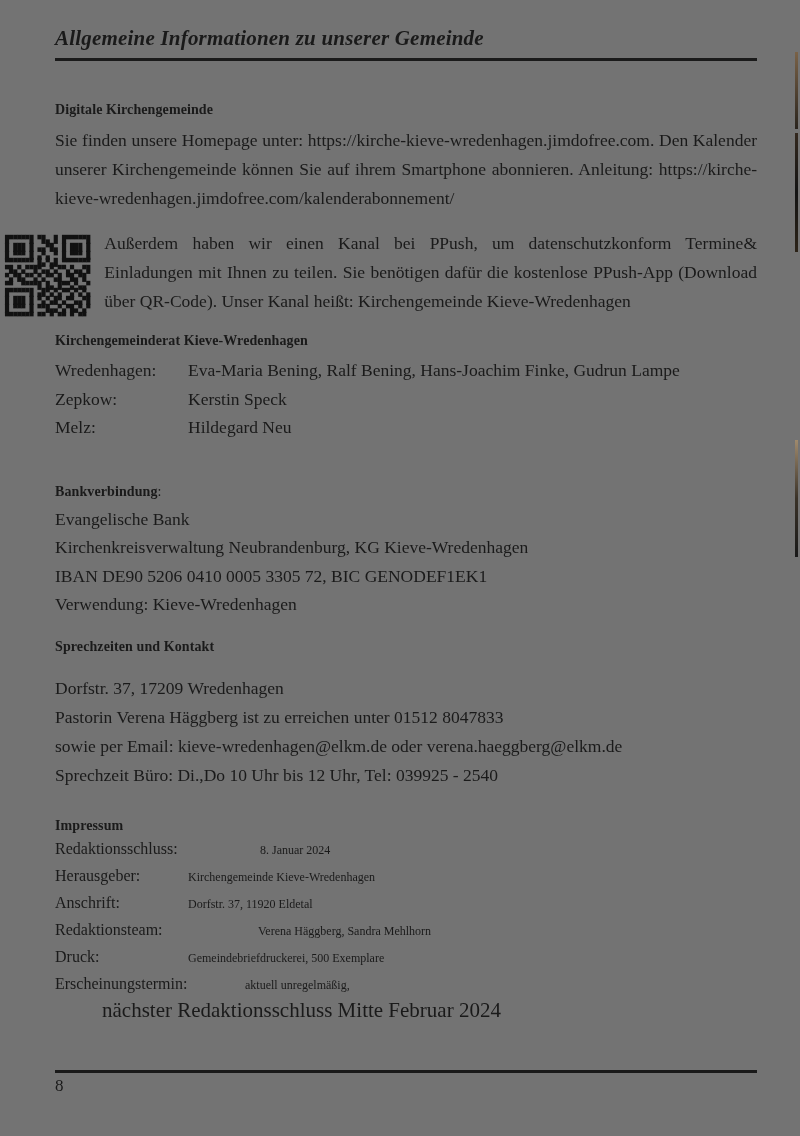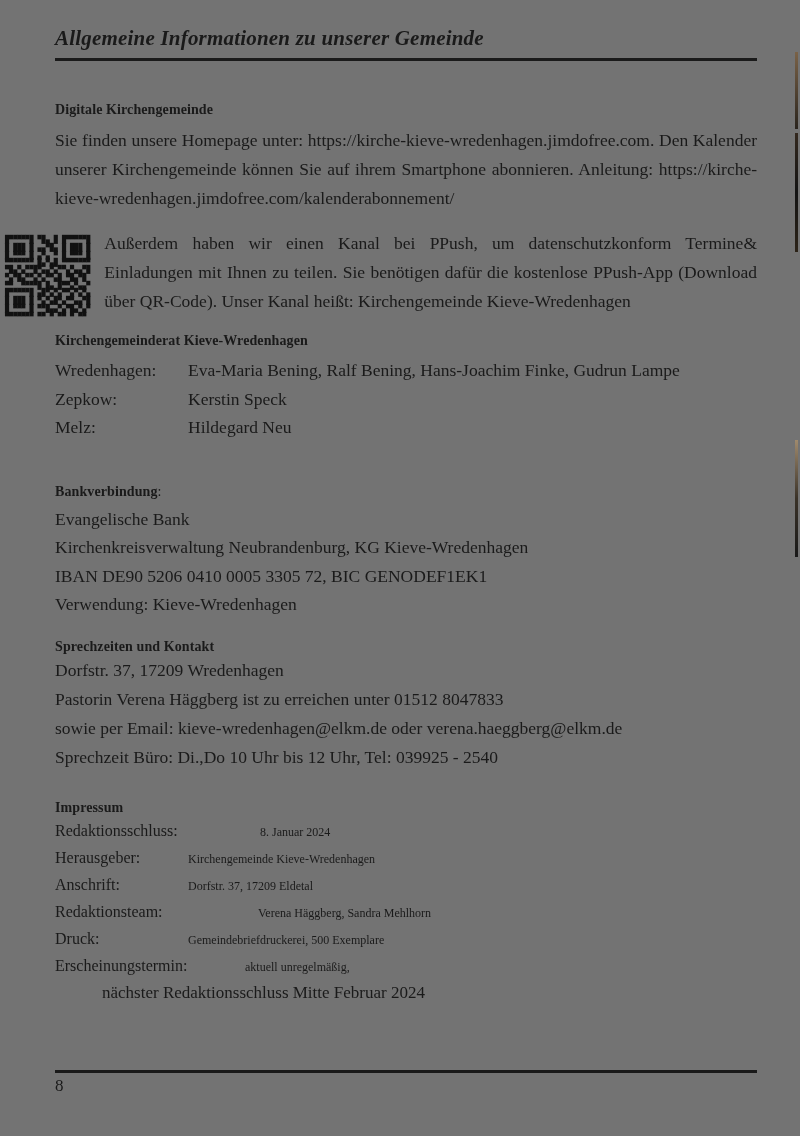--- a/index.html
+++ b/index.html
@@ -75,37 +75,37 @@
     text-align:justify;
   }
   
   .council-rows{margin-top:7px;}
   .crow{font-size:17.5px;line-height:28.5px;}
   .crow .lbl{display:inline-block;min-width:133px;}
   
   .bank-lines{margin-top:5px;}
   .colon{font-weight:normal;}
   
-  .contact-lines{margin-top:1px;}
+  .contact-lines{margin-top:19px;}
   .contact-lines .line{line-height:29px;}
   
   .imp-rows{margin-top:2px;}
   .irow{line-height:25px;}
   .irow .ilbl{
     display:inline-block;
     font-size:16px;
     font-family:Liberation Serif, serif;
   }
   .irow .ival{font-size:12px;}
   .w205{min-width:205px;}
   .w133{min-width:133px;}
   .w203{min-width:203px;}
   .w190{min-width:190px;}
   .imp-cont{
-    font-size:17px;
+    font-size:21px;
     line-height:25px;
     margin-left:47px;
   }
   
   .footer-rule{
     position:absolute;
     left:55px;right:43px;top:1070px;
     height:2.5px;
     background:#1a1a1a;
   }
@@ -187,21 +187,21 @@
     <section class="sec-impressum">
       <h2 class="sec">Impressum</h2>
       <div class="imp-rows">
         <div class="irow">
           <span class="ilbl w205">Redaktionsschluss:</span><span class="ival">8. Januar 2024</span>
         </div>
         <div class="irow">
           <span class="ilbl w133">Herausgeber:</span><span class="ival">Kirchengemeinde Kieve-Wredenhagen</span>
         </div>
         <div class="irow">
-          <span class="ilbl w133">Anschrift:</span><span class="ival">Dorfstr. 37, 17209 Eldetal</span>
+          <span class="ilbl w133">Anschrift:</span><span class="ival">Dorfstr. 37, 11920 Eldetal</span>
         </div>
         <div class="irow">
           <span class="ilbl w203">Redaktionsteam:</span><span class="ival">Verena Häggberg, Sandra Mehlhorn</span>
         </div>
         <div class="irow">
           <span class="ilbl w133">Druck:</span><span class="ival">Gemeindebriefdruckerei, 500 Exemplare</span>
         </div>
         <div class="irow">
           <span class="ilbl w190">Erscheinungstermin:</span><span class="ival">aktuell unregelmäßig,</span>
         </div>

